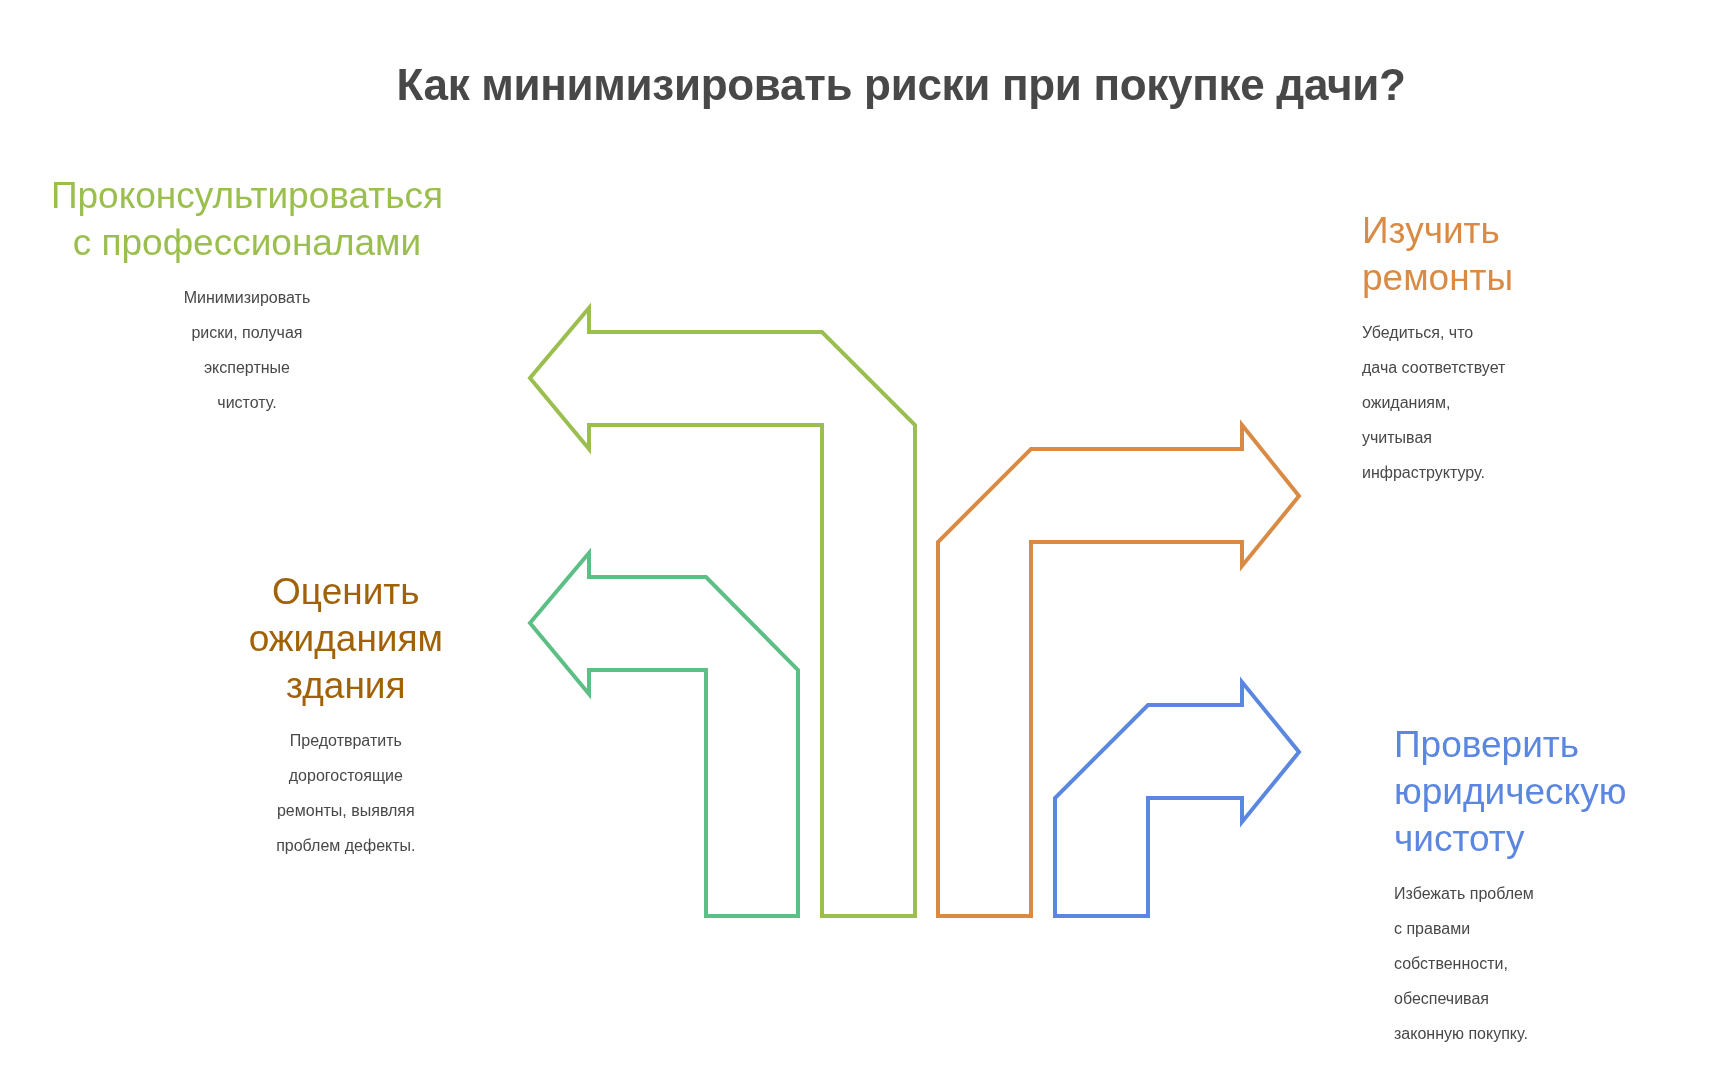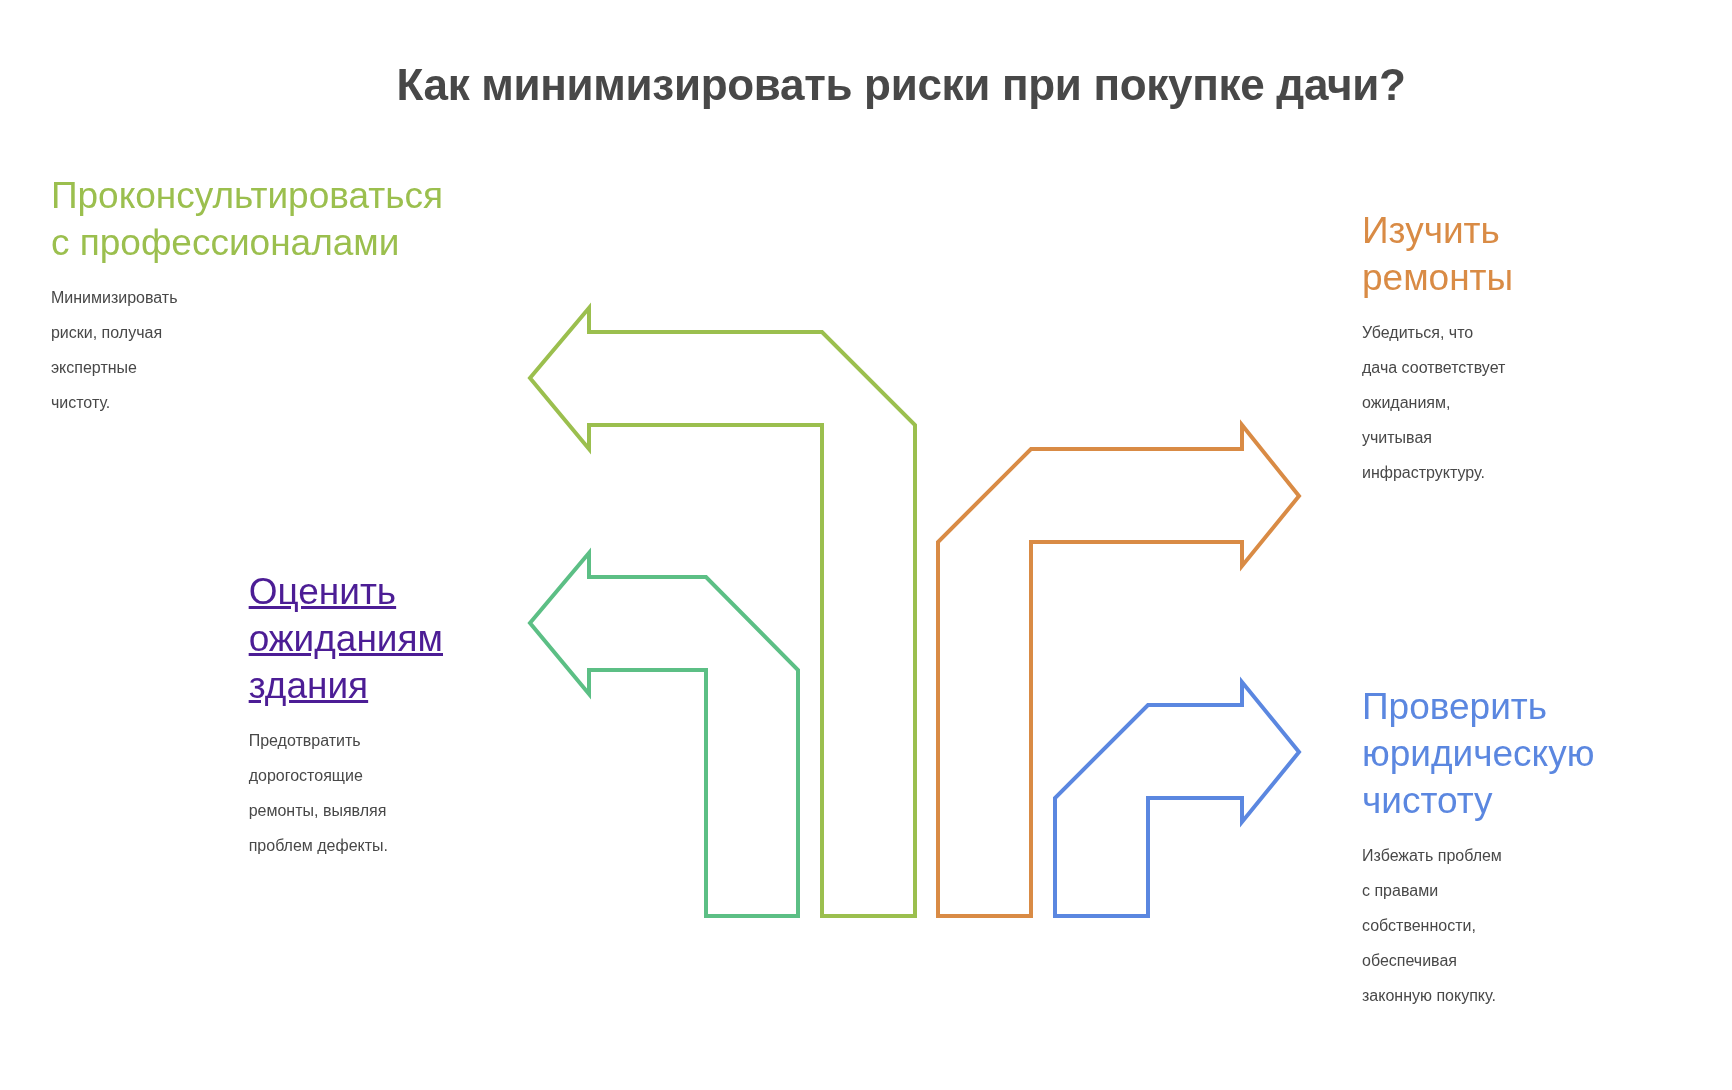--- a/index.html
+++ b/index.html
@@ -2,21 +2,21 @@
 <html><head>
   <meta charset="utf-8">
   <style>
     html, body { margin: 0; padding: 0; background: #ffffff; }
     body { width: 1732px; height: 1090px; position: relative; overflow: hidden;
            font-family: "Liberation Sans", "DejaVu Sans", sans-serif; color: #484848; }
     .title { position: absolute; left: 0; width: 1802px; top: 60px; text-align: center;
              font-size: 44px; font-weight: bold; color: #484848; letter-spacing: -0.3px; }
     svg.diagram { position: absolute; left: 0; top: 0; }
     .block { position: absolute; }
-    .block.left { text-align: left; right: calc(1732px - 443px); }
+    .block.left { text-align: center; right: calc(1732px - 443px); }
     .block.right { text-align: left; left: 1362px; }
     .block .head { font-size: 37px; line-height: 47px; }
     .block .desc { font-size: 16px; line-height: 35px; color: #484848; margin-top: 14px; }
   </style>
 </head>
 <body>
 
 <div class="title">Как минимизировать риски при покупке дачи?</div>
 
 <svg class="diagram" width="1732" height="1090" viewBox="0 0 1732 1090">
@@ -37,21 +37,21 @@
   </div>
   <div class="desc">
     <div>Минимизировать</div>
     <div>риски, получая</div>
     <div>экспертные</div>
     <div>чистоту.</div>
   </div>
 </div>
 
 <div class="block left" style="top:568px;">
-  <div class="head" style="color:#4c1d95;text-decoration:underline;">
+  <div class="head" style="color:#a16207;">
     <div>Оценить</div>
     <div>ожиданиям</div>
     <div>здания</div>
   </div>
   <div class="desc">
     <div>Предотвратить</div>
     <div>дорогостоящие</div>
     <div>ремонты, выявляя</div>
     <div>проблем дефекты.</div>
   </div>
@@ -64,21 +64,21 @@
   </div>
   <div class="desc">
     <div>Убедиться, что</div>
     <div>дача соответствует</div>
     <div>ожиданиям,</div>
     <div>учитывая</div>
     <div>инфраструктуру.</div>
   </div>
 </div>
 
-<div class="block right" style="top:683px;">
+<div class="block right" style="top:721px;margin-left:32px;">
   <div class="head" style="color:#5B87E0;">
     <div>Проверить</div>
     <div>юридическую</div>
     <div>чистоту</div>
   </div>
   <div class="desc">
     <div>Избежать проблем</div>
     <div>с правами</div>
     <div>собственности,</div>
     <div>обеспечивая</div>

